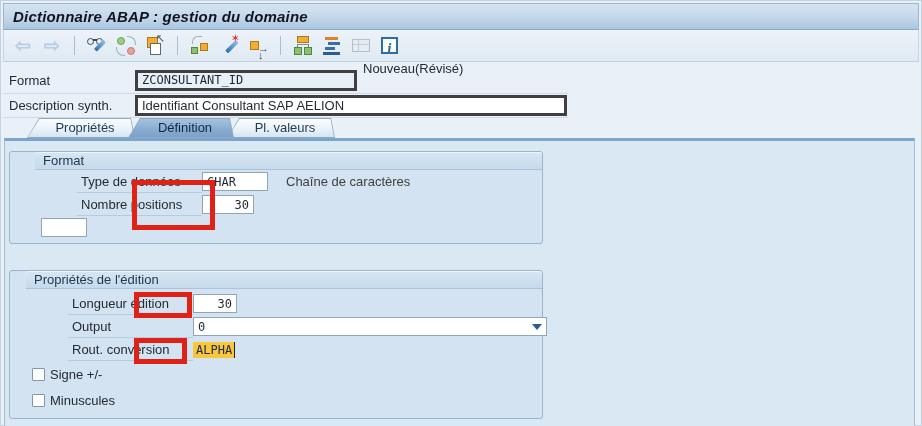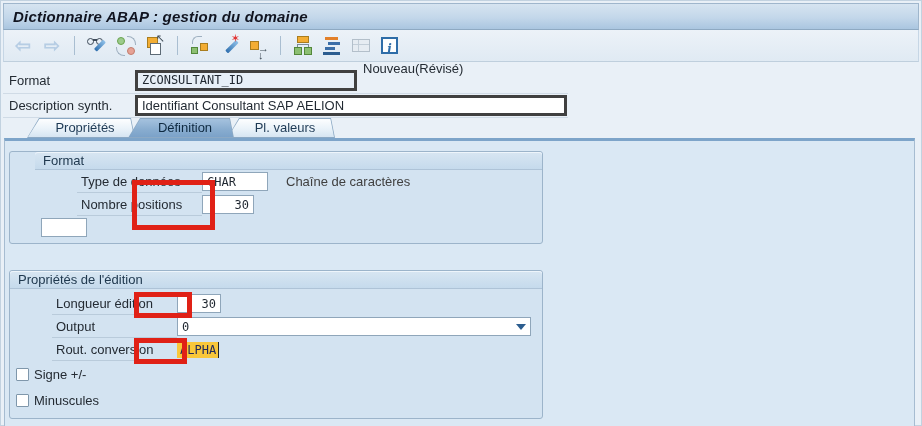--- a/index.html
+++ b/index.html
@@ -223,21 +223,21 @@
         <span>30</span>
       </div>
     </div>
     <div class="grow">
       <div class="gfield num" style="width:46px;">
         <span></span>
       </div>
     </div>
   </div>
 
-  <div class="gbox" style="top:269px; height:149px;">
+  <div class="gbox" style="top:269px; height:149px;padding-left:16px;">
     <div class="ghead">Propriétés de l'édition</div>
     <div style="height:3px;"></div>
     <div class="grow">
       <div class="gl">Longueur édition</div>
       <div class="gfield num" style="width:44px;">
         <span>30</span>
       </div>
     </div>
     <div class="grow">
       <div class="gl">Output</div>

